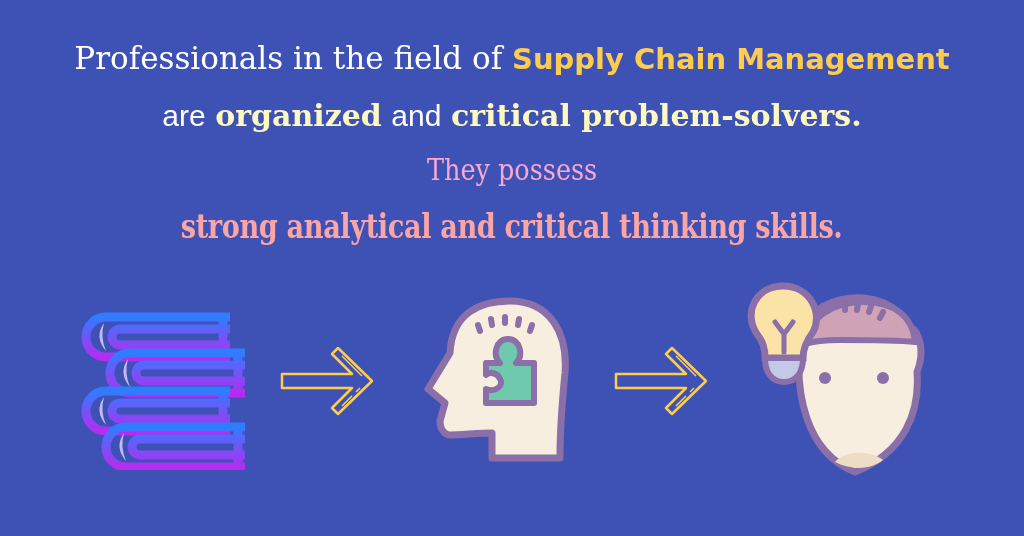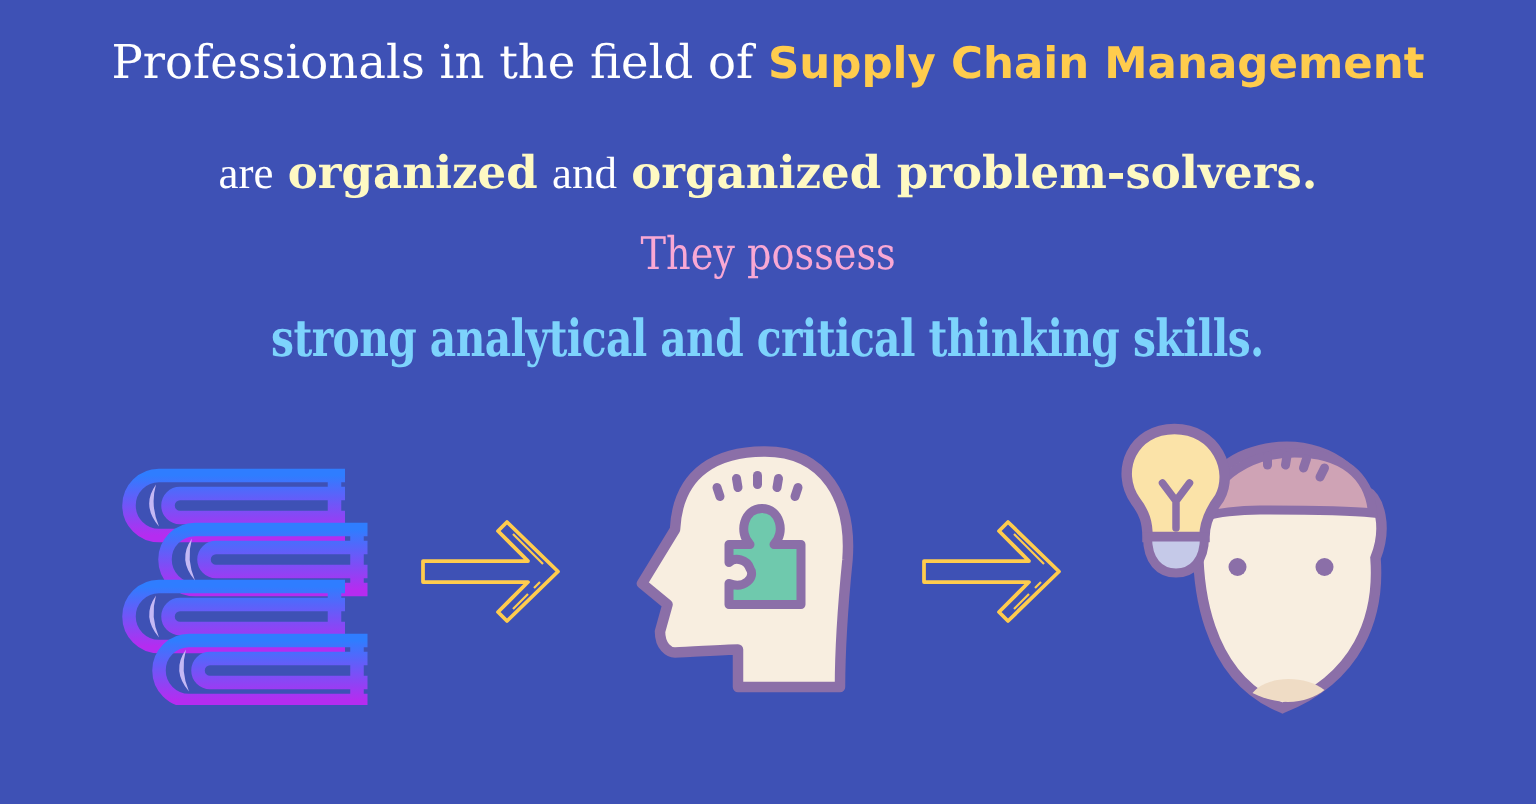--- a/index.html
+++ b/index.html
@@ -3,44 +3,44 @@
 <meta charset="utf-8">
 <style>
   html, body { margin: 0; padding: 0; }
   body {
     width: 1024px; height: 536px; overflow: hidden;
     background: #3e51b5;
     position: relative;
     font-family: "DejaVu Serif", serif;
   }
   .line { position: absolute; left: 0; width: 1024px; text-align: center; white-space: nowrap; }
-  .l1 { top: 24px; font-size: 31px; color: #ffffff; }
+  .l1 { top: 40px; font-size: 31px; color: #ffffff; }
   .l1 .w { font-family: "DejaVu Serif", serif; }
   .l1 .y { font-family: "DejaVu Sans", sans-serif; font-weight: bold; color: #ffcc4d; font-size: 29px; }
   .l2 { top: 98px; font-size: 30px; color: #ffffff; }
-  .l2 .w { font-family: Liberation Serif, serif; font-weight: normal; }
+  .l2 .w { font-family: Liberation Sans, sans-serif; font-weight: normal; }
   .l2 .y { font-family: "DejaVu Serif", serif; font-weight: bold; color: #fef9c3; }
   .l3 { top: 152px; font-size: 30px; color: #f9a8d4; font-family: "DejaVu Serif", serif; }
   .l3 .w { display: inline-block; transform: scaleX(0.85); }
-  .l4 { top: 206px; font-size: 34px; color: #7dd3fc; font-weight: bold; font-family: "DejaVu Serif", serif; letter-spacing: -0.5px; }
+  .l4 { top: 206px; font-size: 34px; color: #fca5a5; font-weight: bold; font-family: "DejaVu Serif", serif; letter-spacing: -0.5px; }
   .l4 .y { display: inline-block; transform: scaleX(0.8); transform-origin: center; }
   .icon { position: absolute; }
 </style>
 </head>
 <body>
 
 <div class="line l1">
   <span class="w">Professionals in the field of</span>
   <span class="y">Supply Chain Management</span>
 </div>
 <div class="line l2">
   <span class="w">are</span>
   <span class="y">organized</span>
   <span class="w">and</span>
-  <span class="y">organized problem-solvers.</span>
+  <span class="y">critical problem-solvers.</span>
 </div>
 <div class="line l3">
   <span class="w">They possess</span>
 </div>
 <div class="line l4">
   <span class="y">strong analytical and critical thinking skills.</span>
 </div>
 
 <svg class="icon" style="left:80px;top:305px" width="170" height="165" viewBox="0 0 170 165">
   <defs>

